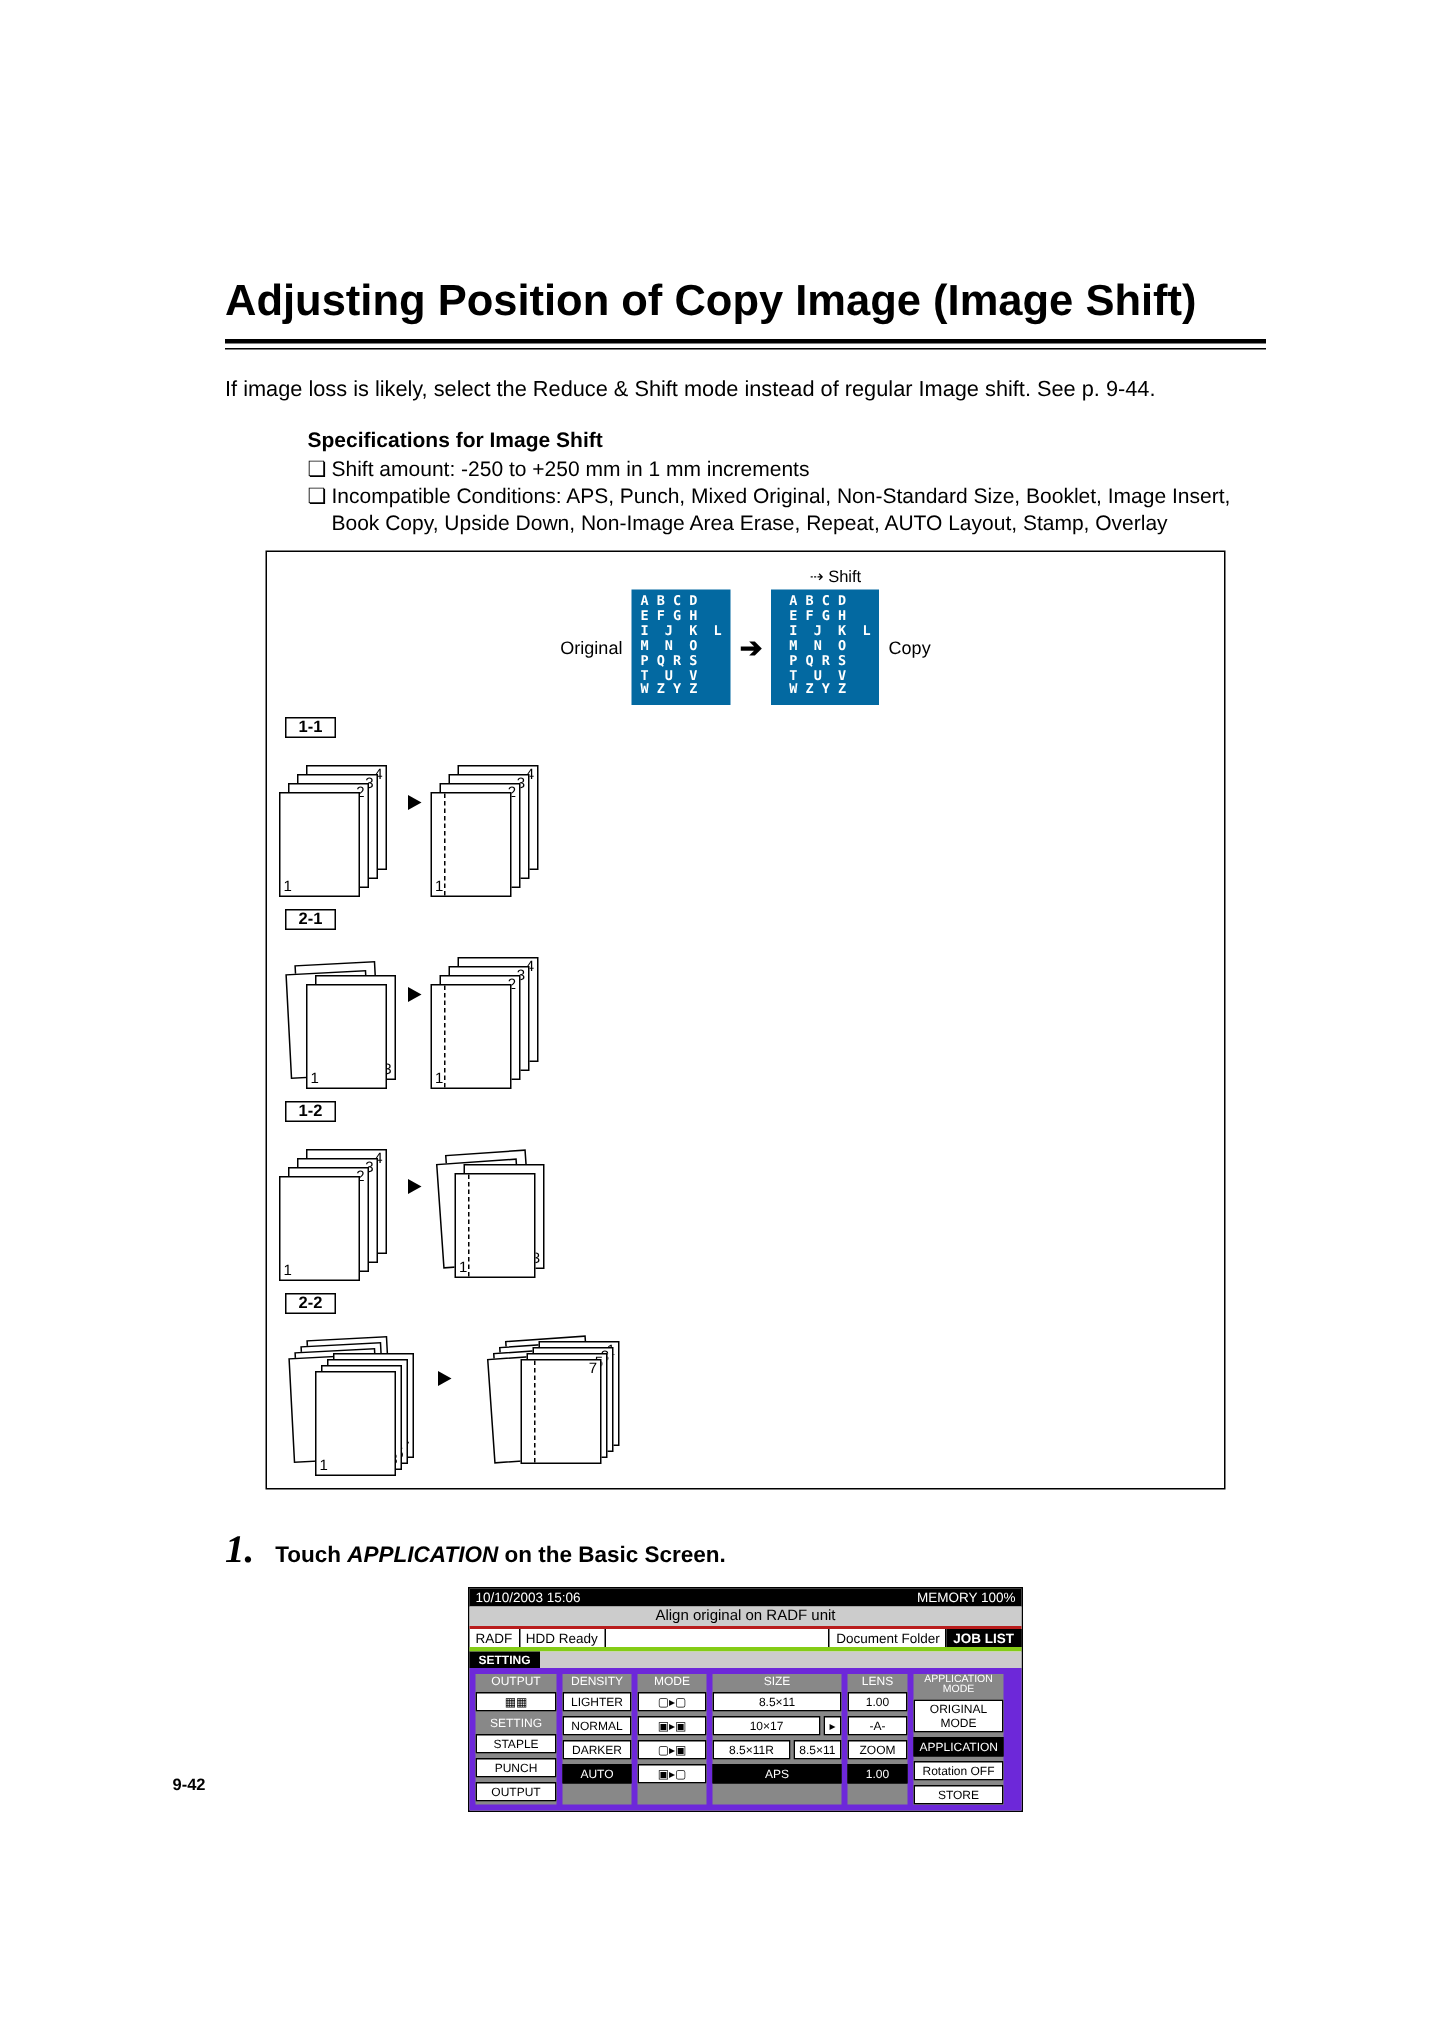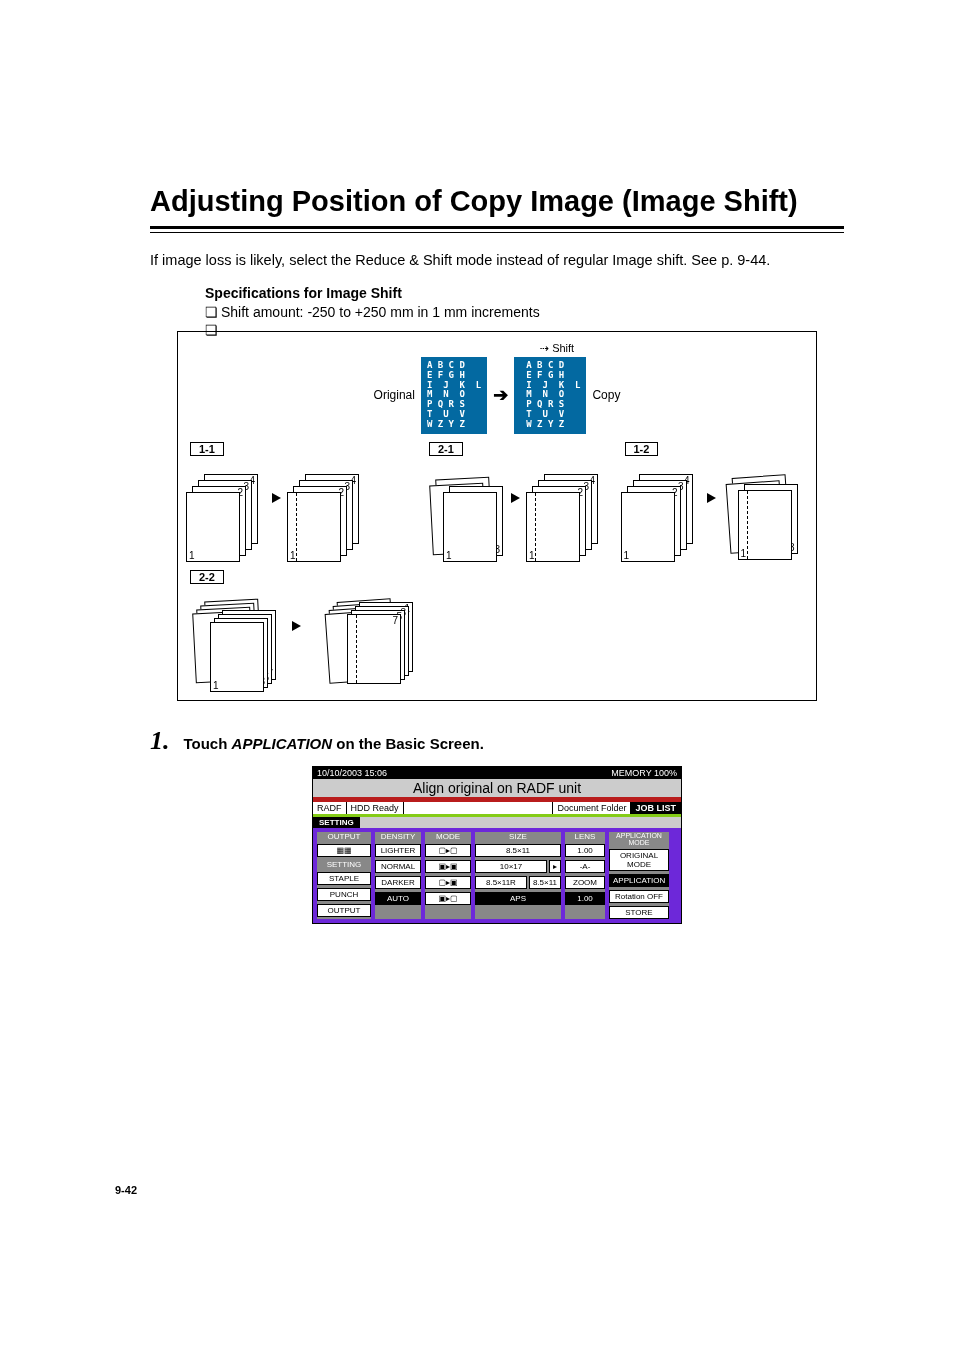--- a/index.html
+++ b/index.html
@@ -67,21 +67,21 @@
     font-size: 9px;
     line-height: 1.1;
     padding: 4px 6px;
     white-space: pre;
     text-align: left;
   }
   .small-label { font-size: 12px; }
   .arrow { font-size: 18px; font-weight: bold; }
   .panels {
     display: grid;
-    grid-template-columns: 1fr 1fr 1fr;
+    grid-template-columns: 1fr;
     gap: 8px 8px;
   }
   .panel {
     position: relative;
     height: 120px;
     display:flex;
     align-items:flex-end;
     gap:6px;
   }
   .panel-label {
@@ -136,24 +136,24 @@
   .screen-top {
     display: flex;
     justify-content: space-between;
     background: #000;
     color: #fff;
     font-size: 9px;
     padding: 1px 4px;
   }
   .screen-msg {
     text-align: center;
-    font-size: 14px;
+    font-size: 10px;
     background:#ccc;
     padding:1px 0;
-    border-bottom:5px solid #b91c1c;
+    border-bottom:2px solid #b91c1c;
   }
   .screen-row1 {
     display: flex;
     font-size: 9px;
     border-bottom: 3px solid #84cc16;
   }
   .screen-row1 > div { border-right: 1px solid #000; padding: 1px 4px; }
   .screen-body {
     display: flex;
     font-size: 8px;
@@ -223,21 +223,21 @@
 <div class="page">
 
   <h1 class="title">Adjusting Position of Copy Image (Image Shift)</h1>
 
   <p class="para">If image loss is likely, select the Reduce &amp; Shift mode instead of regular Image shift. See p. 9-44.</p>
 
   <div class="spec-block">
     <div class="spec-title">Specifications for Image Shift</div>
     <ul class="spec-list">
       <li><span class="marker">❏</span><span>Shift amount: -250 to +250 mm in 1 mm increments</span></li>
-      <li><span class="marker">❏</span></li>
+      <li><span class="marker">❏</span><span>Incompatible Conditions: APS, Punch, Mixed Original, Non-Standard Size, Booklet, Image Insert, Book Copy, Upside Down, Non-Image Area Erase, Repeat, AUTO Layout, Stamp, Overlay</span></li>
     </ul>
   </div>
 
   <div class="diagram-box">
     <div style="text-align:center;font-size:11px;margin-bottom:2px;">
       <span style="display:inline-block;transform:translateX(60px);">⇢ <span>Shift</span></span>
     </div>
     <div class="top-row">
       <span class="small-label">Original</span>
       <div class="letter-block">A B C D

